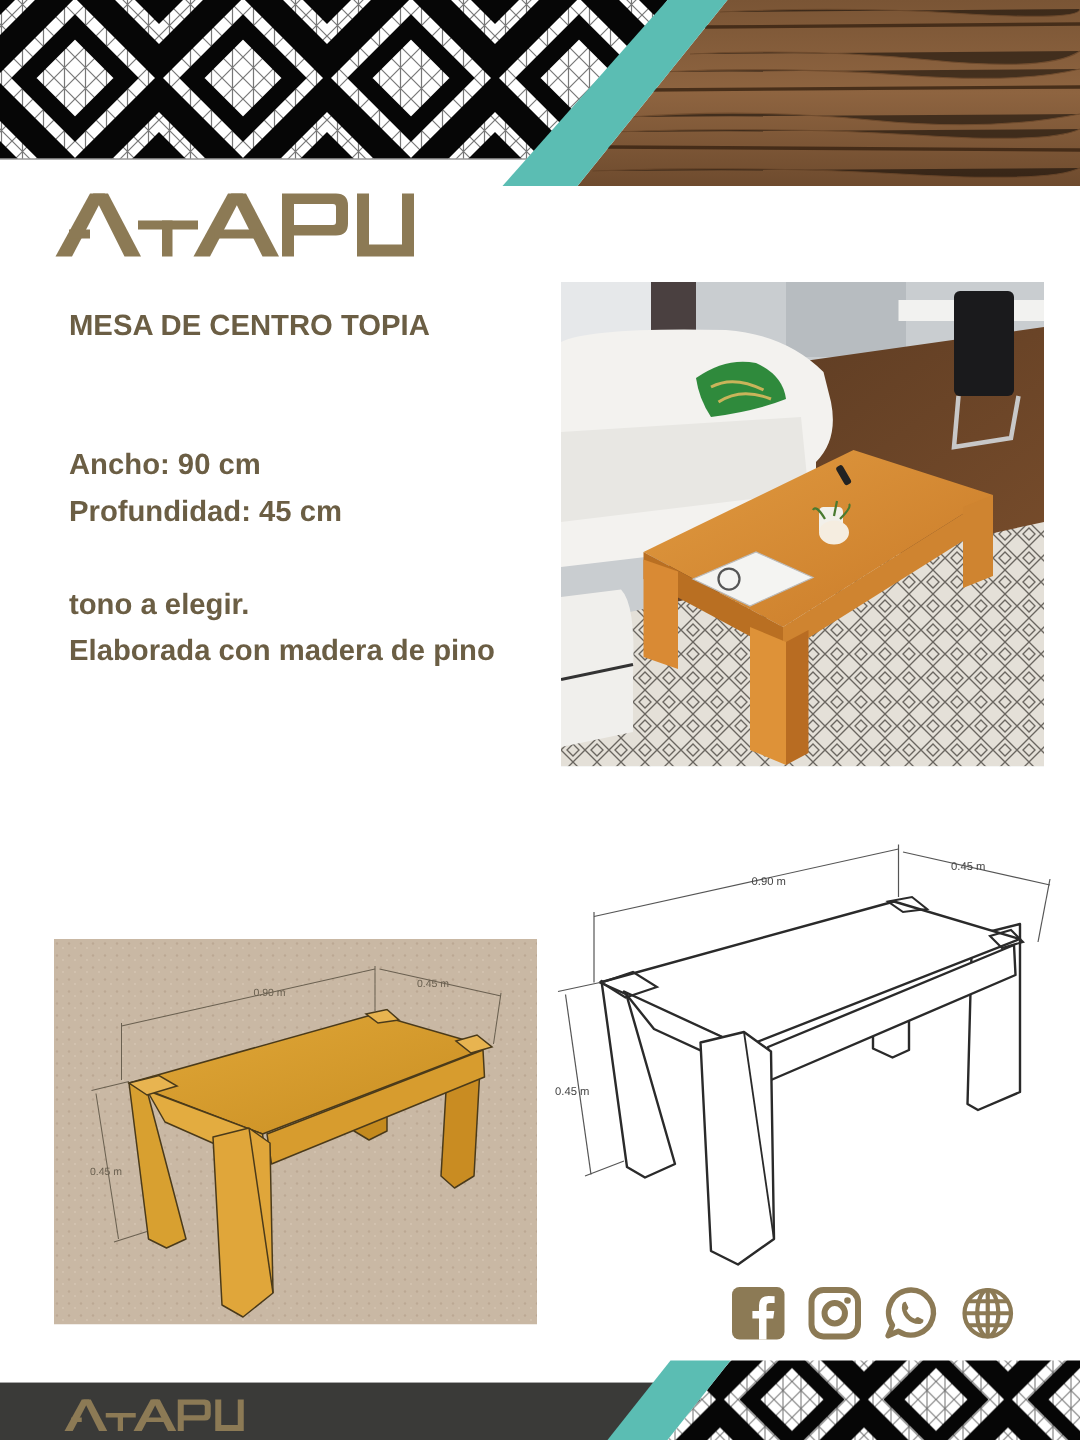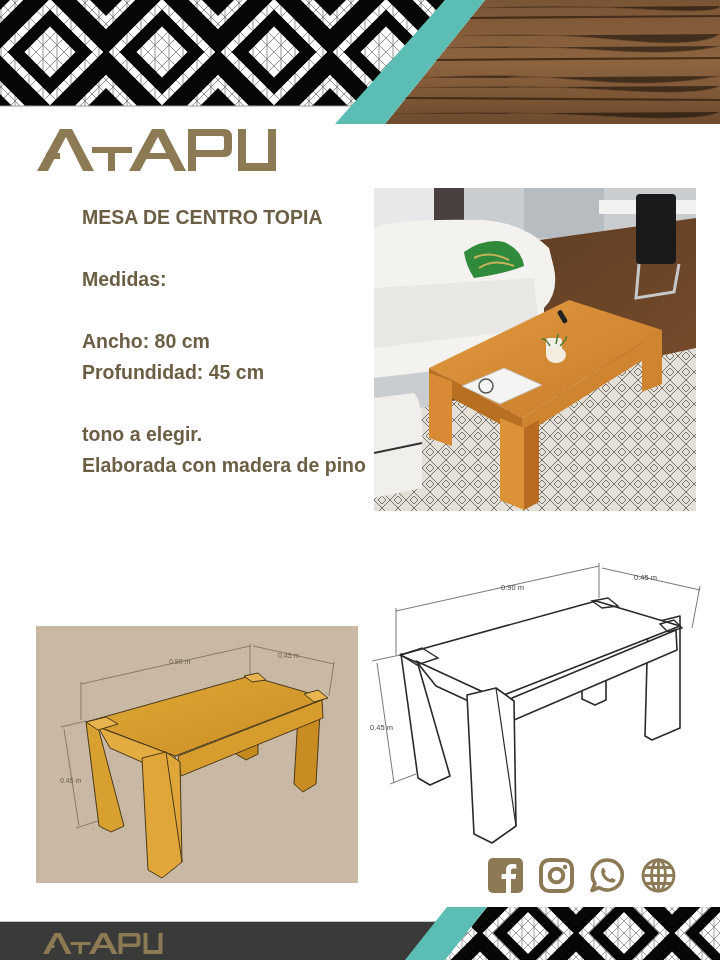--- a/index.html
+++ b/index.html
@@ -8,21 +8,21 @@
   .abs { position:absolute; }
 
   
   #top-banner { left:0; top:0; width:720px; height:126px; }
 
   
   #logo { left:36px; top:125px; width:242px; height:50px; }
 
   
   #info { left:46px; top:202px; width:330px; color:#6b5e44; font-family:"Liberation Sans", sans-serif; font-weight:bold; font-size:19.5px; line-height:31px; }
-  #info .line { white-space:nowrap; display:block;margin-left:36px; }
+  #info .line { white-space:nowrap; display:block; }
   #info .gap { height:31px; }
 
   
   #photo { left:374px; top:188px; width:322px; height:323px; overflow:hidden; }
 
   
   #sketch-line { left:370px; top:558px; width:340px; height:290px; }
   #sketch-color { left:36px; top:626px; width:322px; height:257px; }
 
   
@@ -97,23 +97,22 @@
       <path d="M152 4 H188 Q196 4 196 12 V24 Q196 32 188 32 H160 V46 H152 Z M160 11 V25 H186 Q188 25 188 23 V13 Q188 11 186 11 Z"></path>
 
       <path d="M202 4 H210 V38 H232 V4 H240 V46 H202 Z"></path>
     </g>
   </svg>
 </div>
 
 <div id="info" class="abs">
   <span class="line">MESA DE CENTRO TOPIA</span>
   <div class="gap"></div>
-  <span class="line">Medidas:</span>
   <div class="gap"></div>
-  <span class="line">Ancho: 80 cm</span>
+  <span class="line">Ancho: 90 cm</span>
   <span class="line">Profundidad: 45 cm</span>
   <div class="gap"></div>
   <span class="line">tono a elegir.</span>
   <span class="line">Elaborada con madera de pino</span>
 </div>
 
 <div id="photo" class="abs" title="Mesa de centro de madera de pino en sala con sofá blanco y alfombra">
   <svg width="322" height="323" viewBox="0 0 322 323">
     <defs>
       <pattern id="rug" width="16" height="16" patternUnits="userSpaceOnUse">

